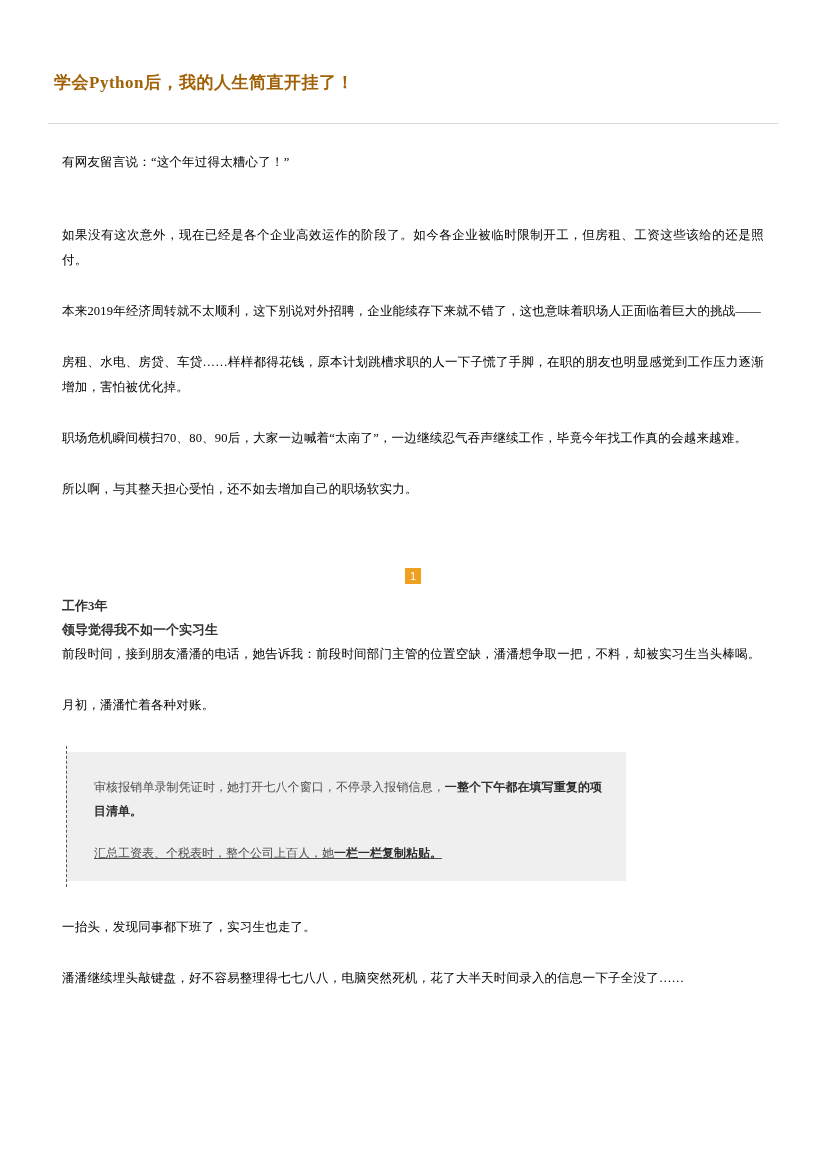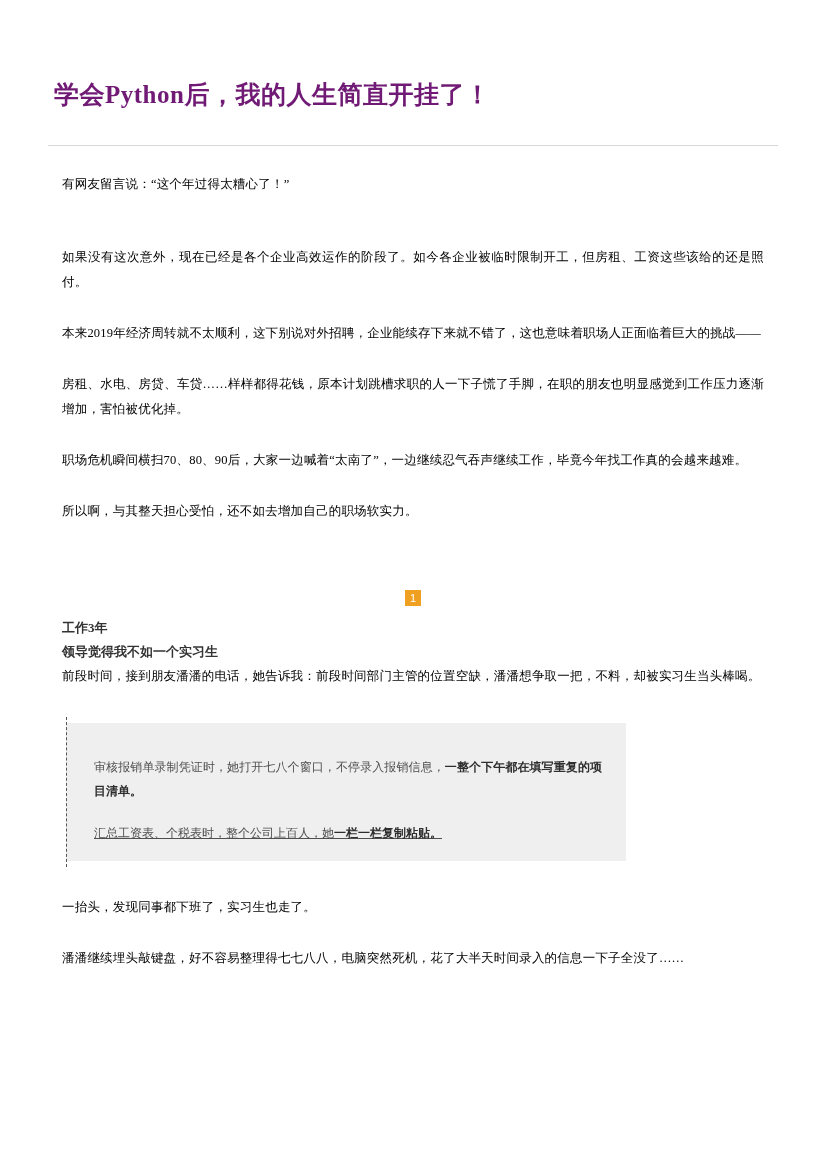--- a/index.html
+++ b/index.html
@@ -15,22 +15,22 @@
   }
   .page {
     width: 826px;
     min-height: 1169px;
     box-sizing: border-box;
     padding: 48px 48px 20px 48px;
     position: relative;
   }
   .title {
     font-family: "Liberation Serif", "DejaVu Serif", serif;
-    font-size: 25px;
-    color: #701a75;
+    font-size: 17px;
+    color: #a16207;
     letter-spacing: 0.5px;
     padding: 12px 6px 16px 6px;
     line-height: 1.4;
   }
   .title-rule {
     border: 0;
     border-top: 1px solid #d8d8d8;
     margin: 0 0 26px 0;
   }
   .body-col {
@@ -90,21 +90,21 @@
     position: absolute;
     left: 0;
     top: -6px;
     bottom: -6px;
     border-left: 1px dashed #555555;
   }
   .quote-block p {
     font-size: 12px;
     line-height: 2.0;
     color: #4f4f4f;
-    margin: 14px 0 18px 0;
+    margin: 5px 0 18px 0;
     text-align: justify;
   }
   .quote-block p:last-child {
     margin-bottom: 0;
     text-decoration: underline;
   }
   .quote-block b {
     color: #2e2e2e;
     font-weight: bold;
   }
@@ -133,20 +133,21 @@
     <div class="section-marker">
       <span class="badge">1</span>
     </div>
 
     <div class="section-head">
       <span class="line2">工作3年</span>
       <span class="line2">领导觉得我不如一个实习生</span>
     </div>
 
     <p class="para after-head">前段时间，接到朋友潘潘的电话，她告诉我：前段时间部门主管的位置空缺，潘潘想争取一把，不料，却被实习生当头棒喝。</p>
+    <p class="para">月初，潘潘忙着各种对账。</p>
 
     <div class="quote-block">
       <span class="dashed"></span>
       <p>
         <span>审核报销单录制凭证时，她打开七八个窗口，不停录入报销信息，</span><b>一整个下午都在填写重复的项目清单。</b>
       </p>
       <p>
         <span>汇总工资表、个税表时，整个公司上百人，她</span><b>一栏一栏复制粘贴。</b>
       </p>
     </div>

